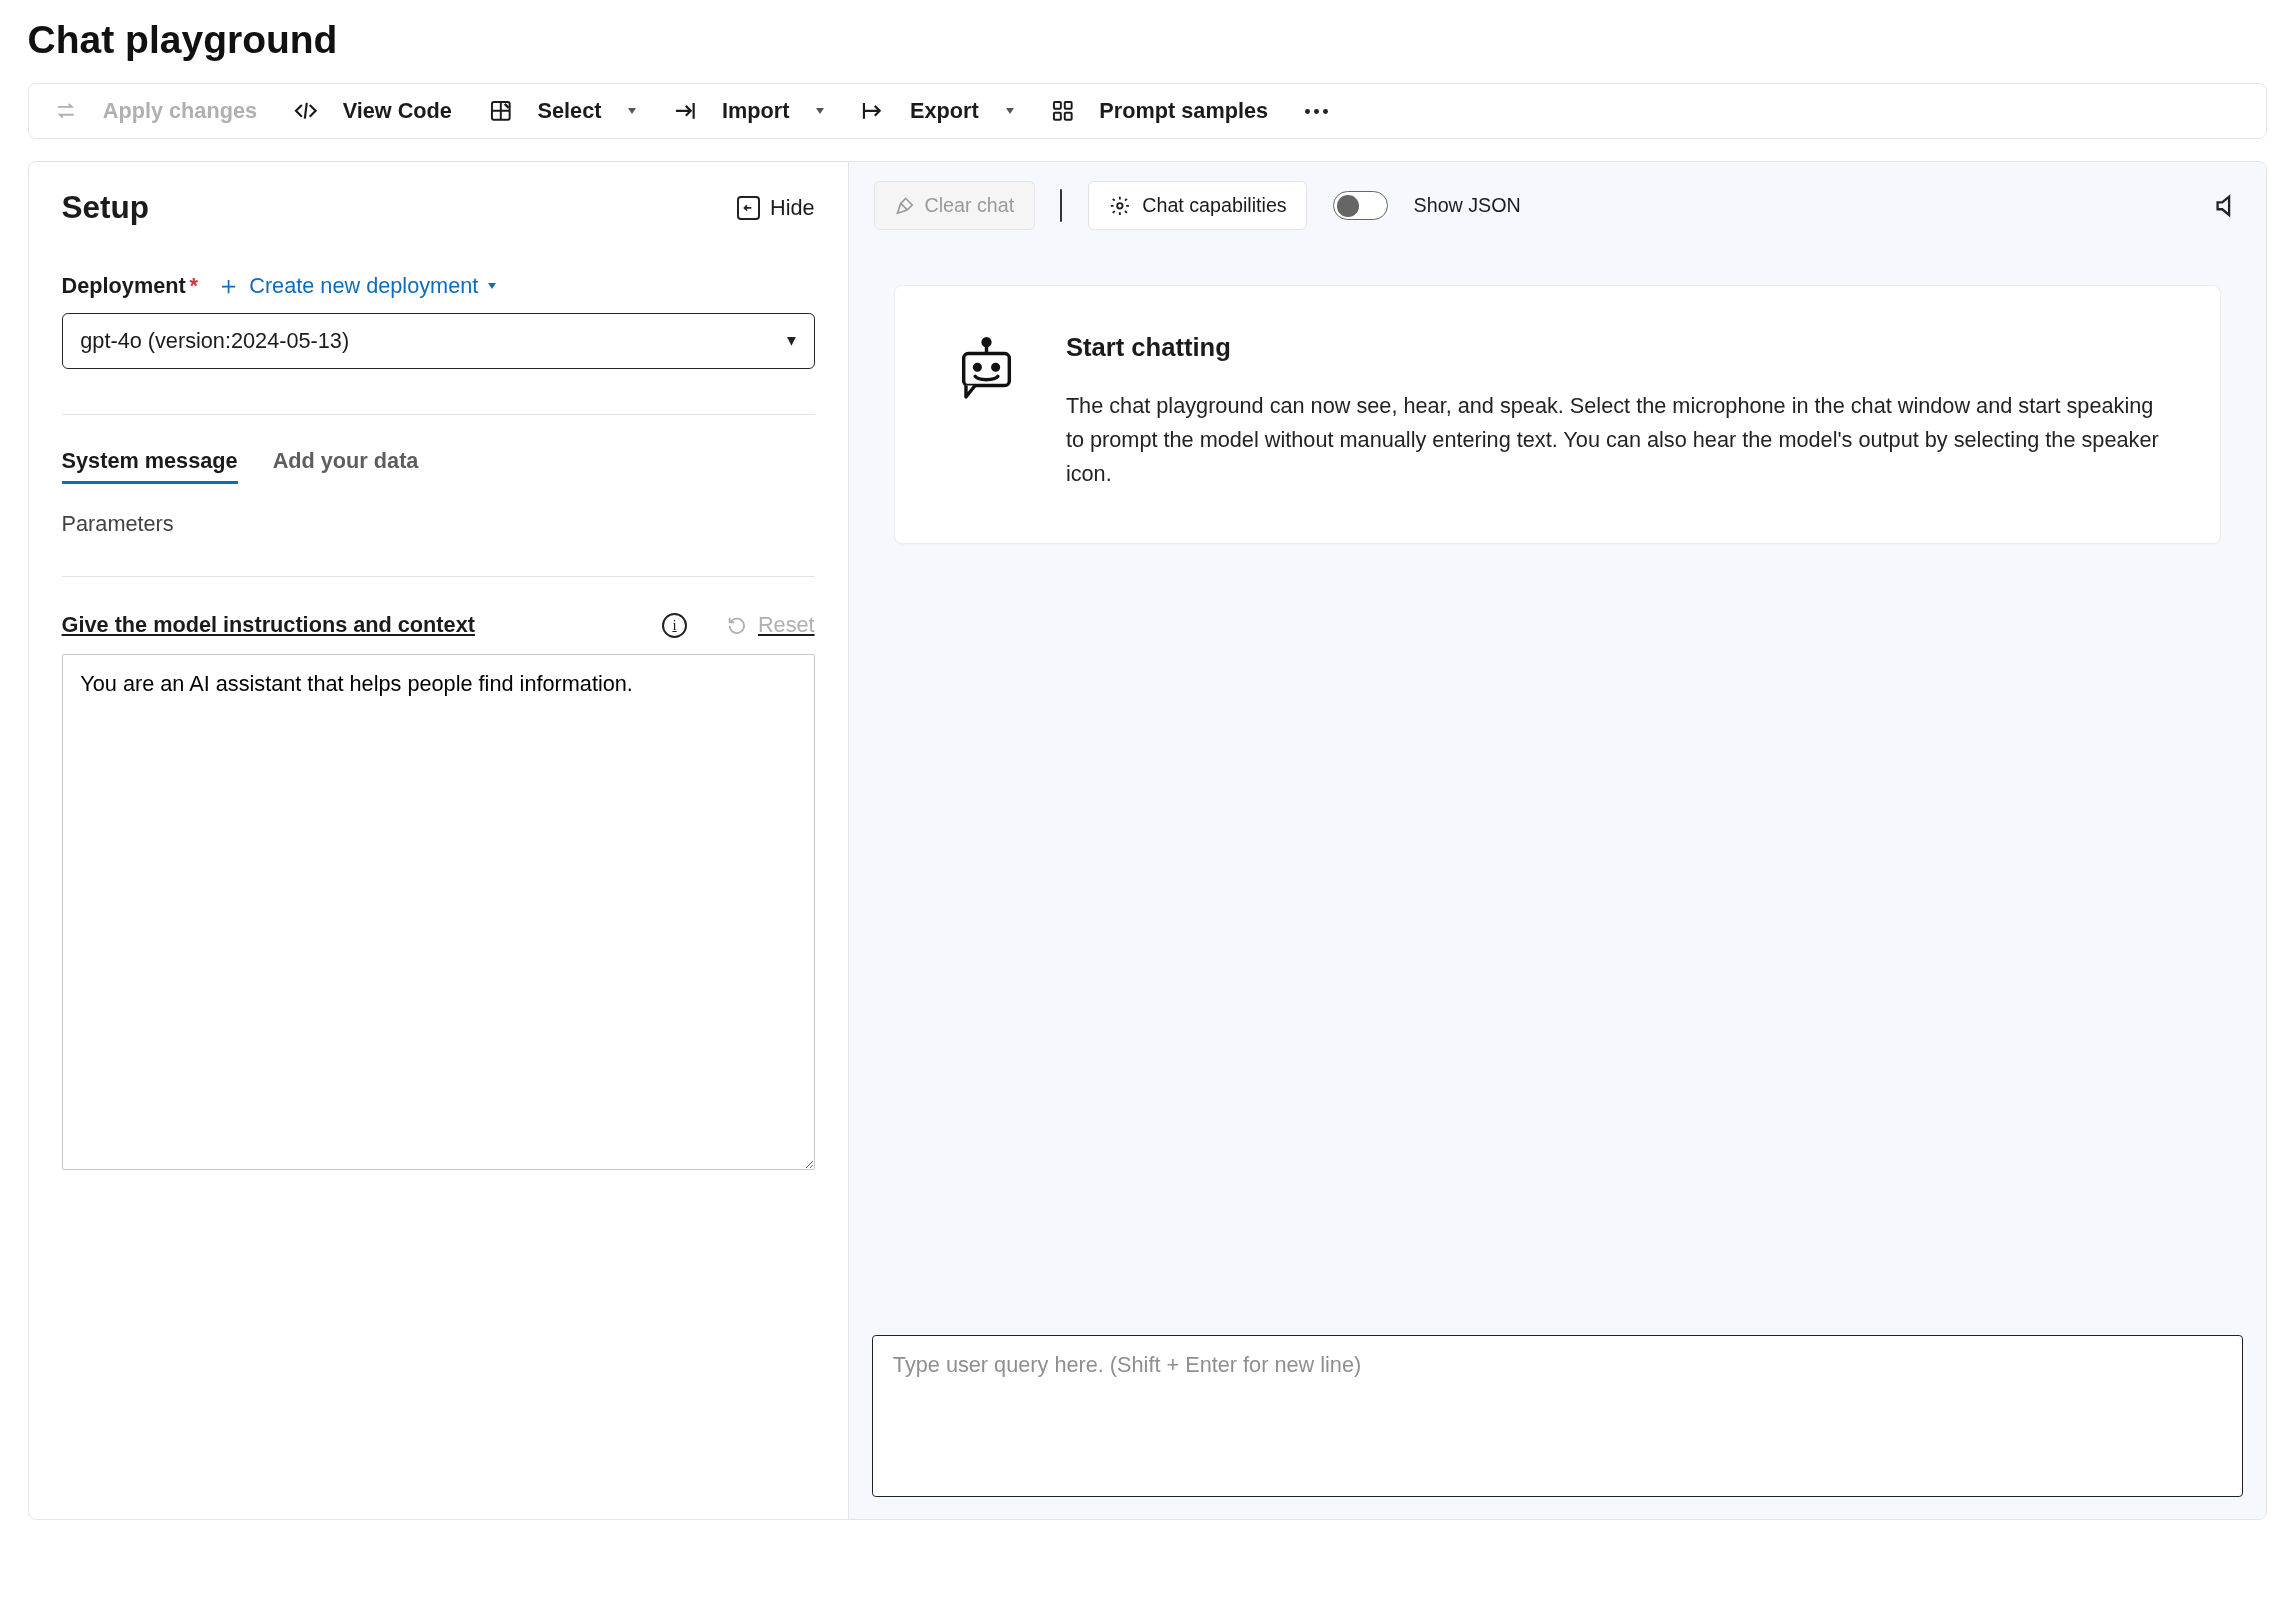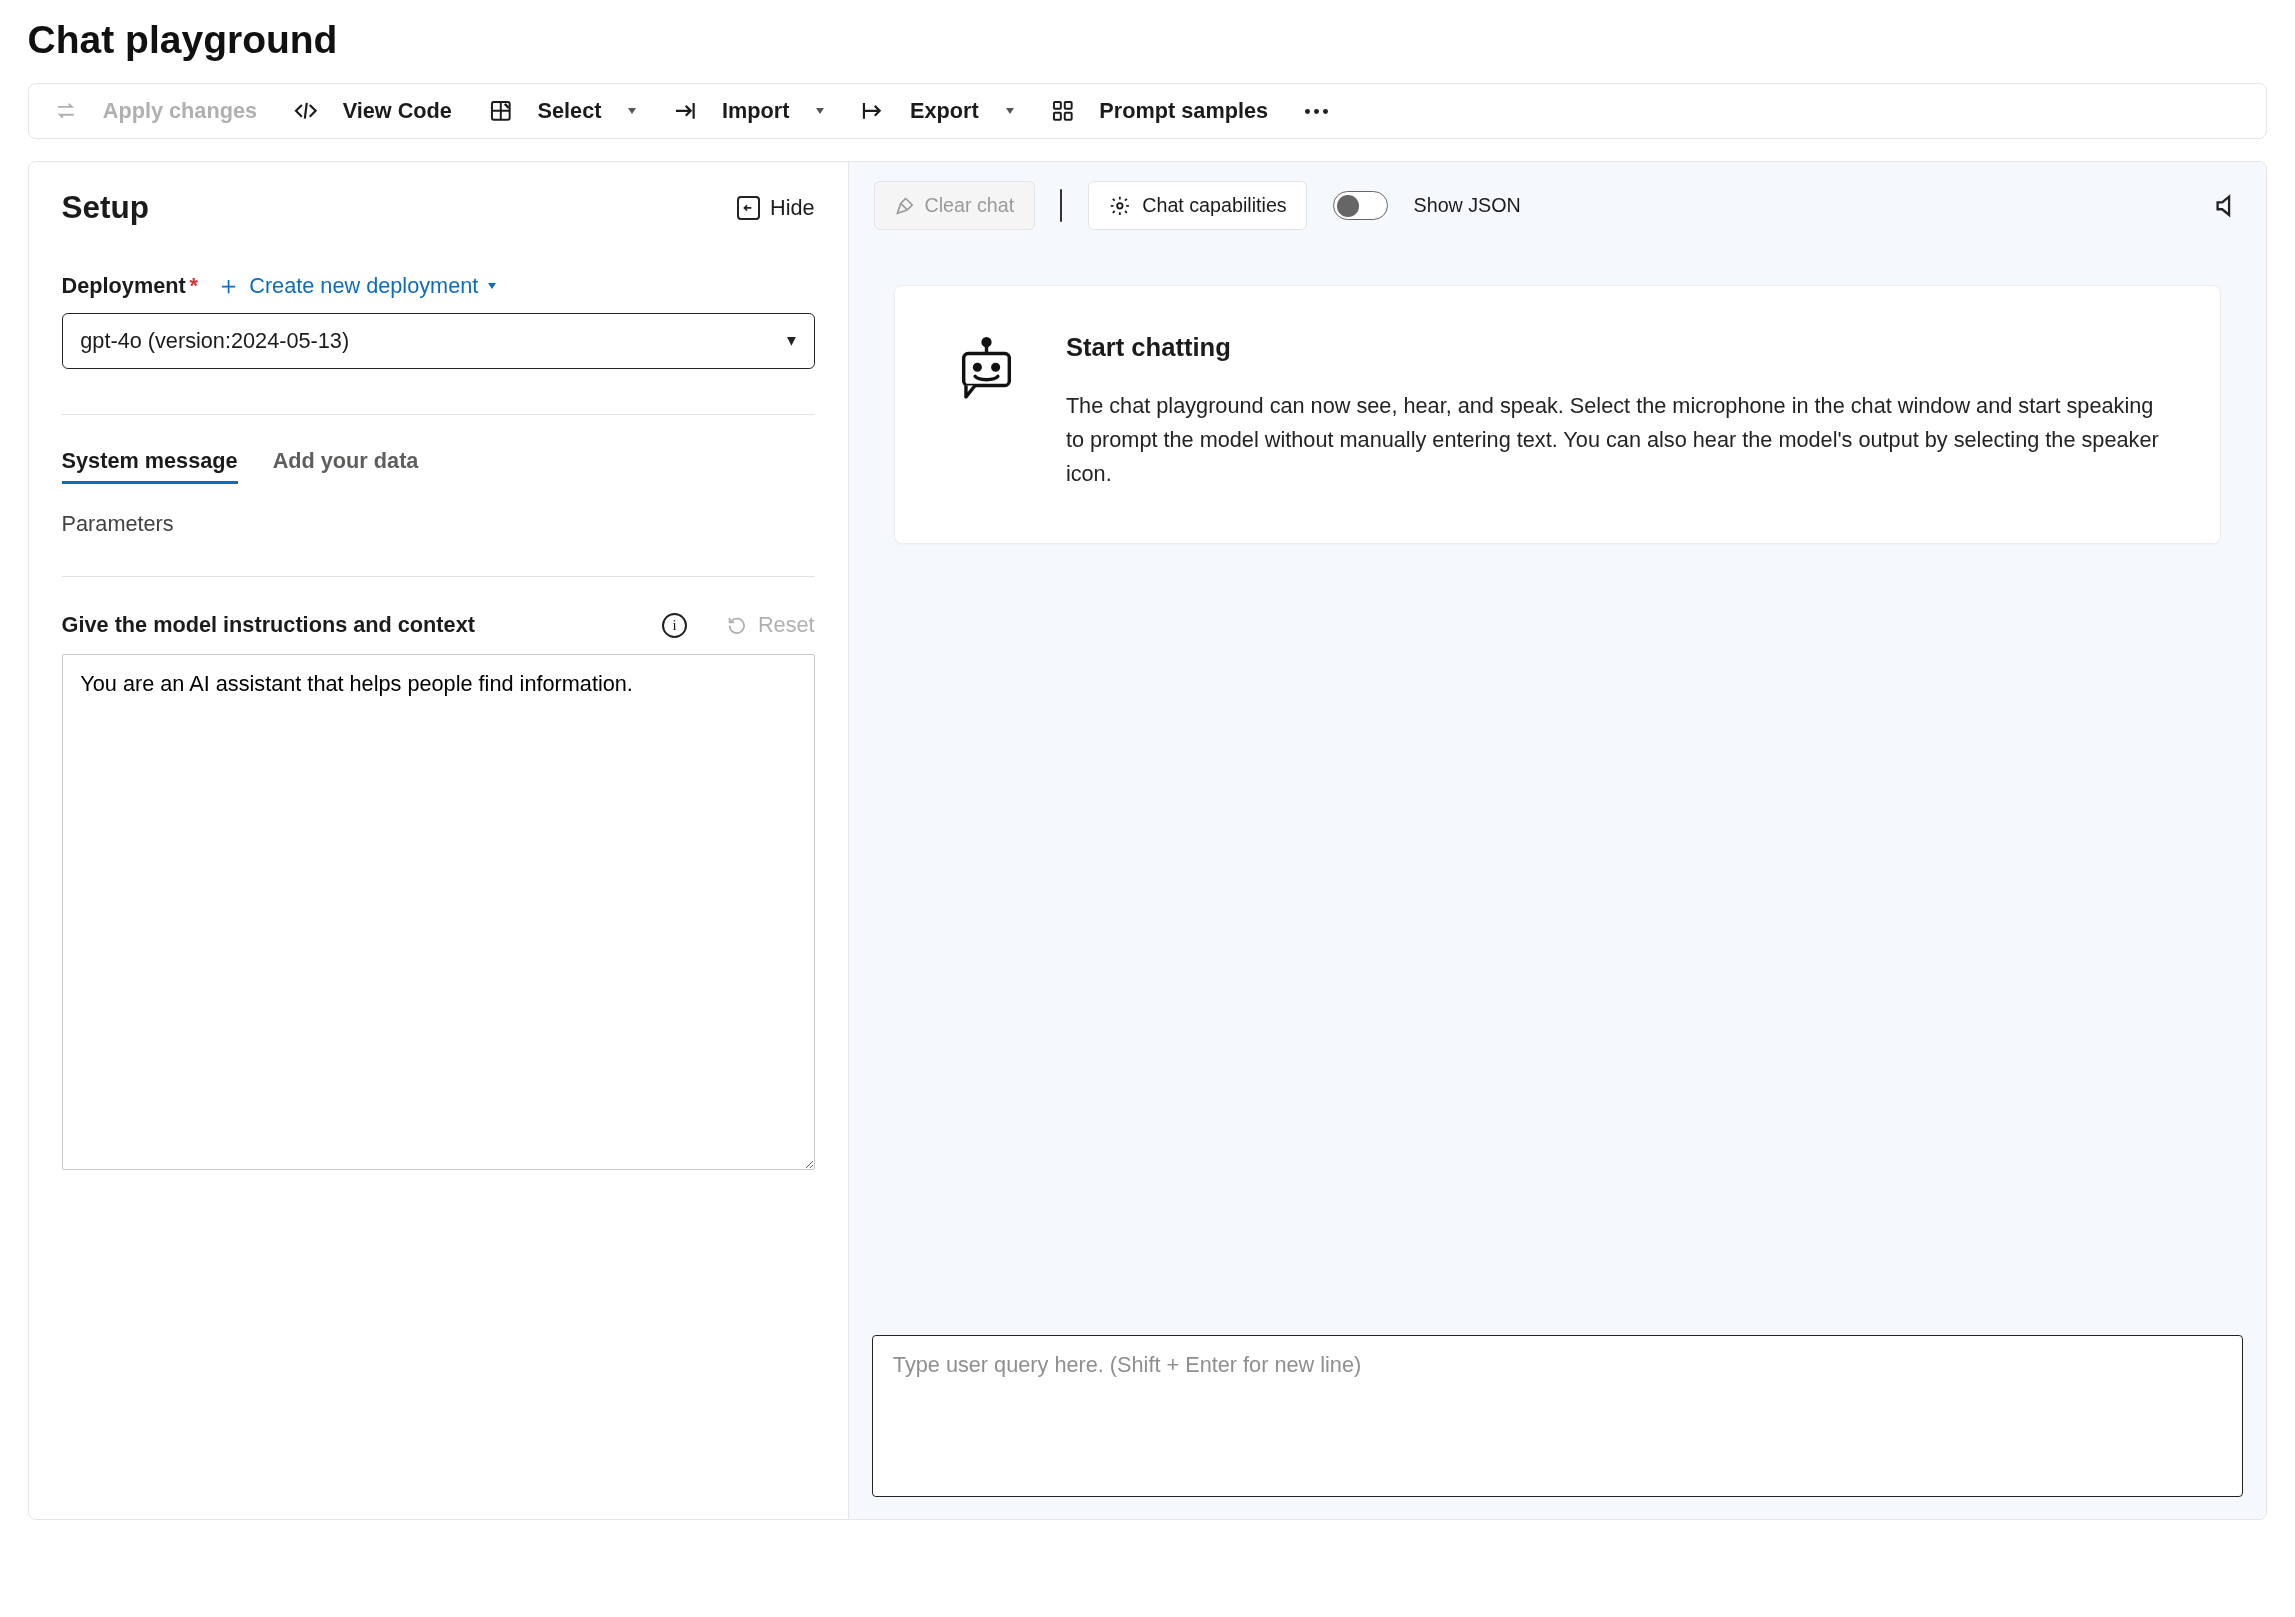--- a/index.html
+++ b/index.html
@@ -99,21 +99,21 @@
   .select .chev { font-size:17.7px; color:#222; }
 
   .hr { height:1px; background:#e3e3e3; margin: 0 0 33px 0; }
 
   .tabs { display:flex; gap:35px; margin-bottom: 9.9px; }
   .tab { font-size:21.7px; font-weight:600; color:#605e5c; padding-bottom:7px; cursor:pointer; }
   .tab.active { color:#1b1b1b; border-bottom:3.9px solid #0f6cbd; }
 
   .params { font-size:21.7px; color:#424242; margin: 27.6px 0 39px 0; }
 
-  .instr-row { display:flex; align-items:center; justify-content:space-between; margin: 19.7px 0 13.8px 0; }
+  .instr-row { display:flex; align-items:center; justify-content:space-between; margin: 19.7px 0 13.8px 0; text-decoration: underline; }
   .instr-label { font-size:21.7px; font-weight:700; line-height:1.4; max-width: 414px; }
   .instr-right { display:flex; align-items:center; gap:39px; }
   .info-icon { width:25.6px; height:25.6px; border:2px solid #222; border-radius:50%; display:flex; align-items:center; justify-content:center; font-size:14.8px; font-family: Georgia, serif; cursor:pointer; }
   .reset { display:inline-flex; align-items:center; gap:9.9px; font-size:21.7px; color:#b0b0b0; cursor:default; }
   .reset svg { width:21.7px; height:21.7px; }
 
   .sysmsg {
     width:100%; height:516px;
     border:1px solid #c8c8c8; border-radius:2px;
     padding:15.8px 17.7px; font-size:21.7px; font-family:inherit;

